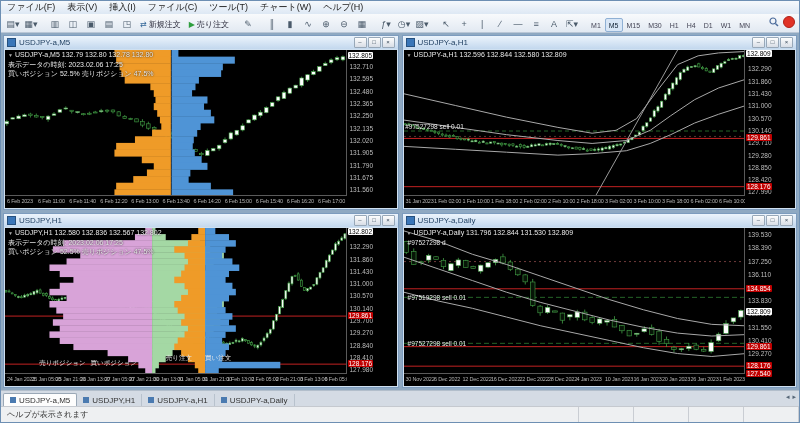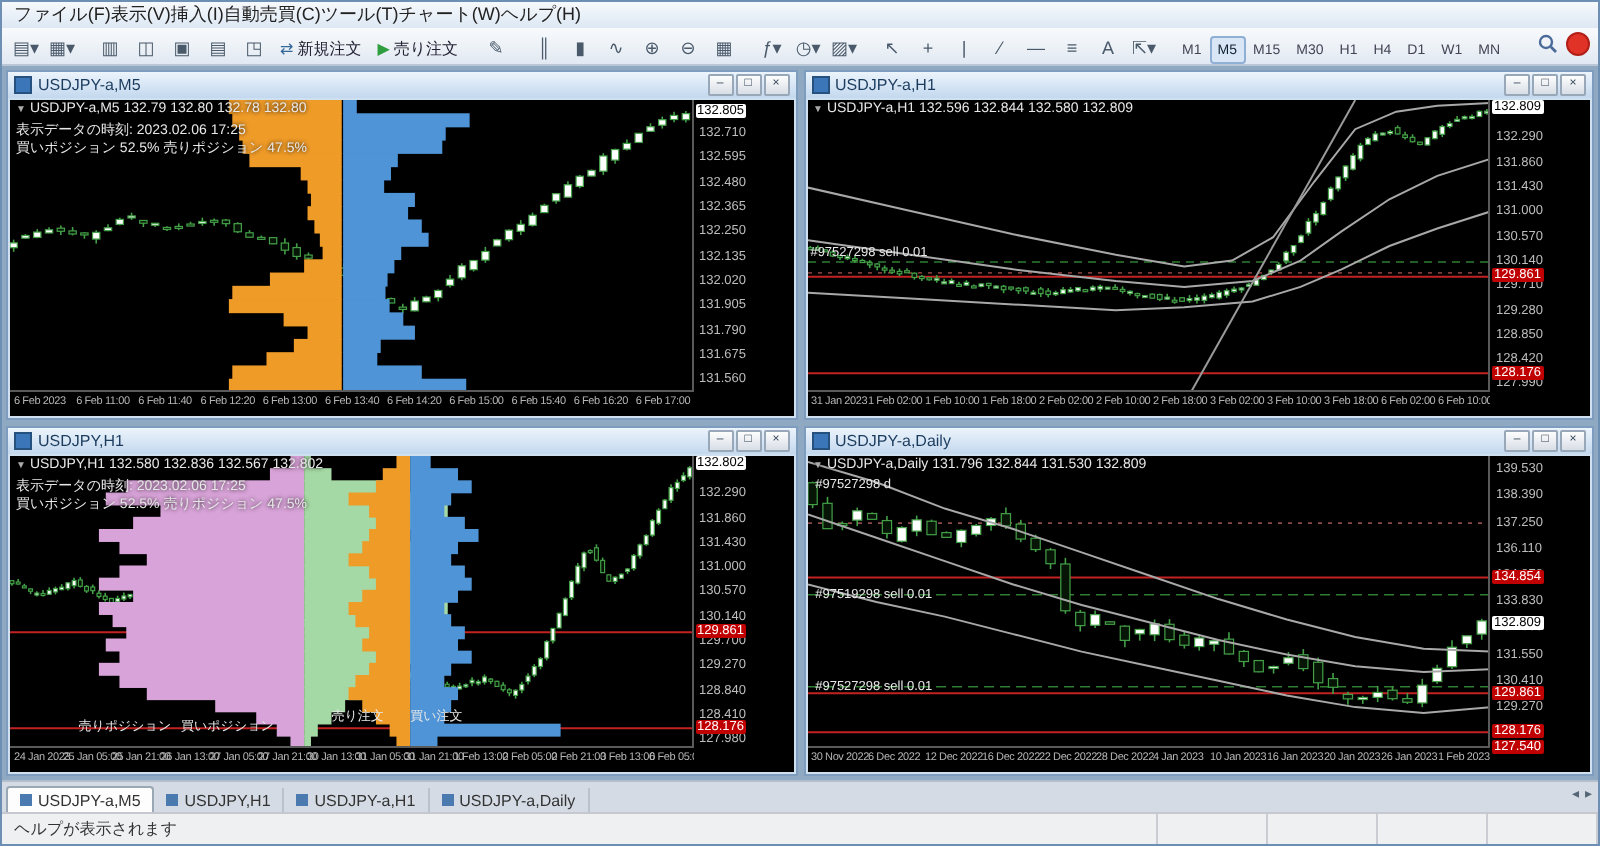--- a/index.html
+++ b/index.html
@@ -1,18 +1,18 @@
 <!DOCTYPE html>
 <html><head>
 <meta charset="utf-8">
 <style>
   html,body{margin:0;padding:0;background:#9fb8d0;font-family:"Liberation Sans",sans-serif;}
   #app{width:800px;height:423px;box-sizing:border-box;border:1px solid #6d8fb3;background:#bcd2e8;display:flex;flex-direction:column;overflow:hidden;position:relative;}
   
-  #menubar{height:13px;background:linear-gradient(#f6f9fc,#dde8f4);display:flex;align-items:flex-end;padding:0 6px;font-size:9px;color:#222;flex:0 0 auto;}
+  #menubar{height:13px;background:linear-gradient(#f6f9fc,#dde8f4);display:flex;align-items:flex-end;gap:12px;padding:0 6px;font-size:9px;color:#222;flex:0 0 auto;}
   #menubar span{cursor:default;white-space:nowrap;}
   
   #toolbar{height:18px;background:linear-gradient(#f8fafc,#e2e9f2);border-bottom:1px solid #bac7d6;display:flex;align-items:center;padding:0 3px;flex:0 0 auto;position:relative;}
   .tbtn{height:14px;min-width:14px;display:inline-flex;align-items:center;justify-content:center;font-size:9px;color:#4a5a6a;border:1px solid transparent;border-radius:2px;margin:0 0px;padding:0 1px;background:transparent;white-space:nowrap;}
   .tbtn .glyph{line-height:1;}
   .tbtn.textbtn{font-size:8px;color:#223;gap:2px;padding:0 3px;}
   .tsep{width:1px;height:12px;background:#b9c4d1;margin:0 3px;}
   .tfbtn{height:12px;font-size:7px;color:#445;padding:0 3px;border:1px solid transparent;border-radius:2px;display:inline-flex;align-items:center;}
   .tfbtn.active{background:#d8e6f6;border-color:#8fb0d4;color:#123;}
   .green{color:#2e9e3e;} .blue{color:#369;}
@@ -53,21 +53,21 @@
   #conn-icon i{display:block;width:2px;background:#2fae3e;}
 </style>
 </head>
 <body>
 
 <div id="app">
   <div id="menubar">
       <span>ファイル(F)</span>
       <span>表示(V)</span>
       <span>挿入(I)</span>
-      <span>自動売買(C)</span>
+      <span>ファイル(C)</span>
       <span>ツール(T)</span>
       <span>チャート(W)</span>
       <span>ヘルプ(H)</span>
     </div>
   <div id="toolbar">
     <span id="tb-buttons"><span class="tbtn">
           <span class="glyph">▤▾</span>
         </span><span class="tbtn">
           <span class="glyph">▦▾</span>
         </span><span class="tsep"></span><span class="tbtn">

